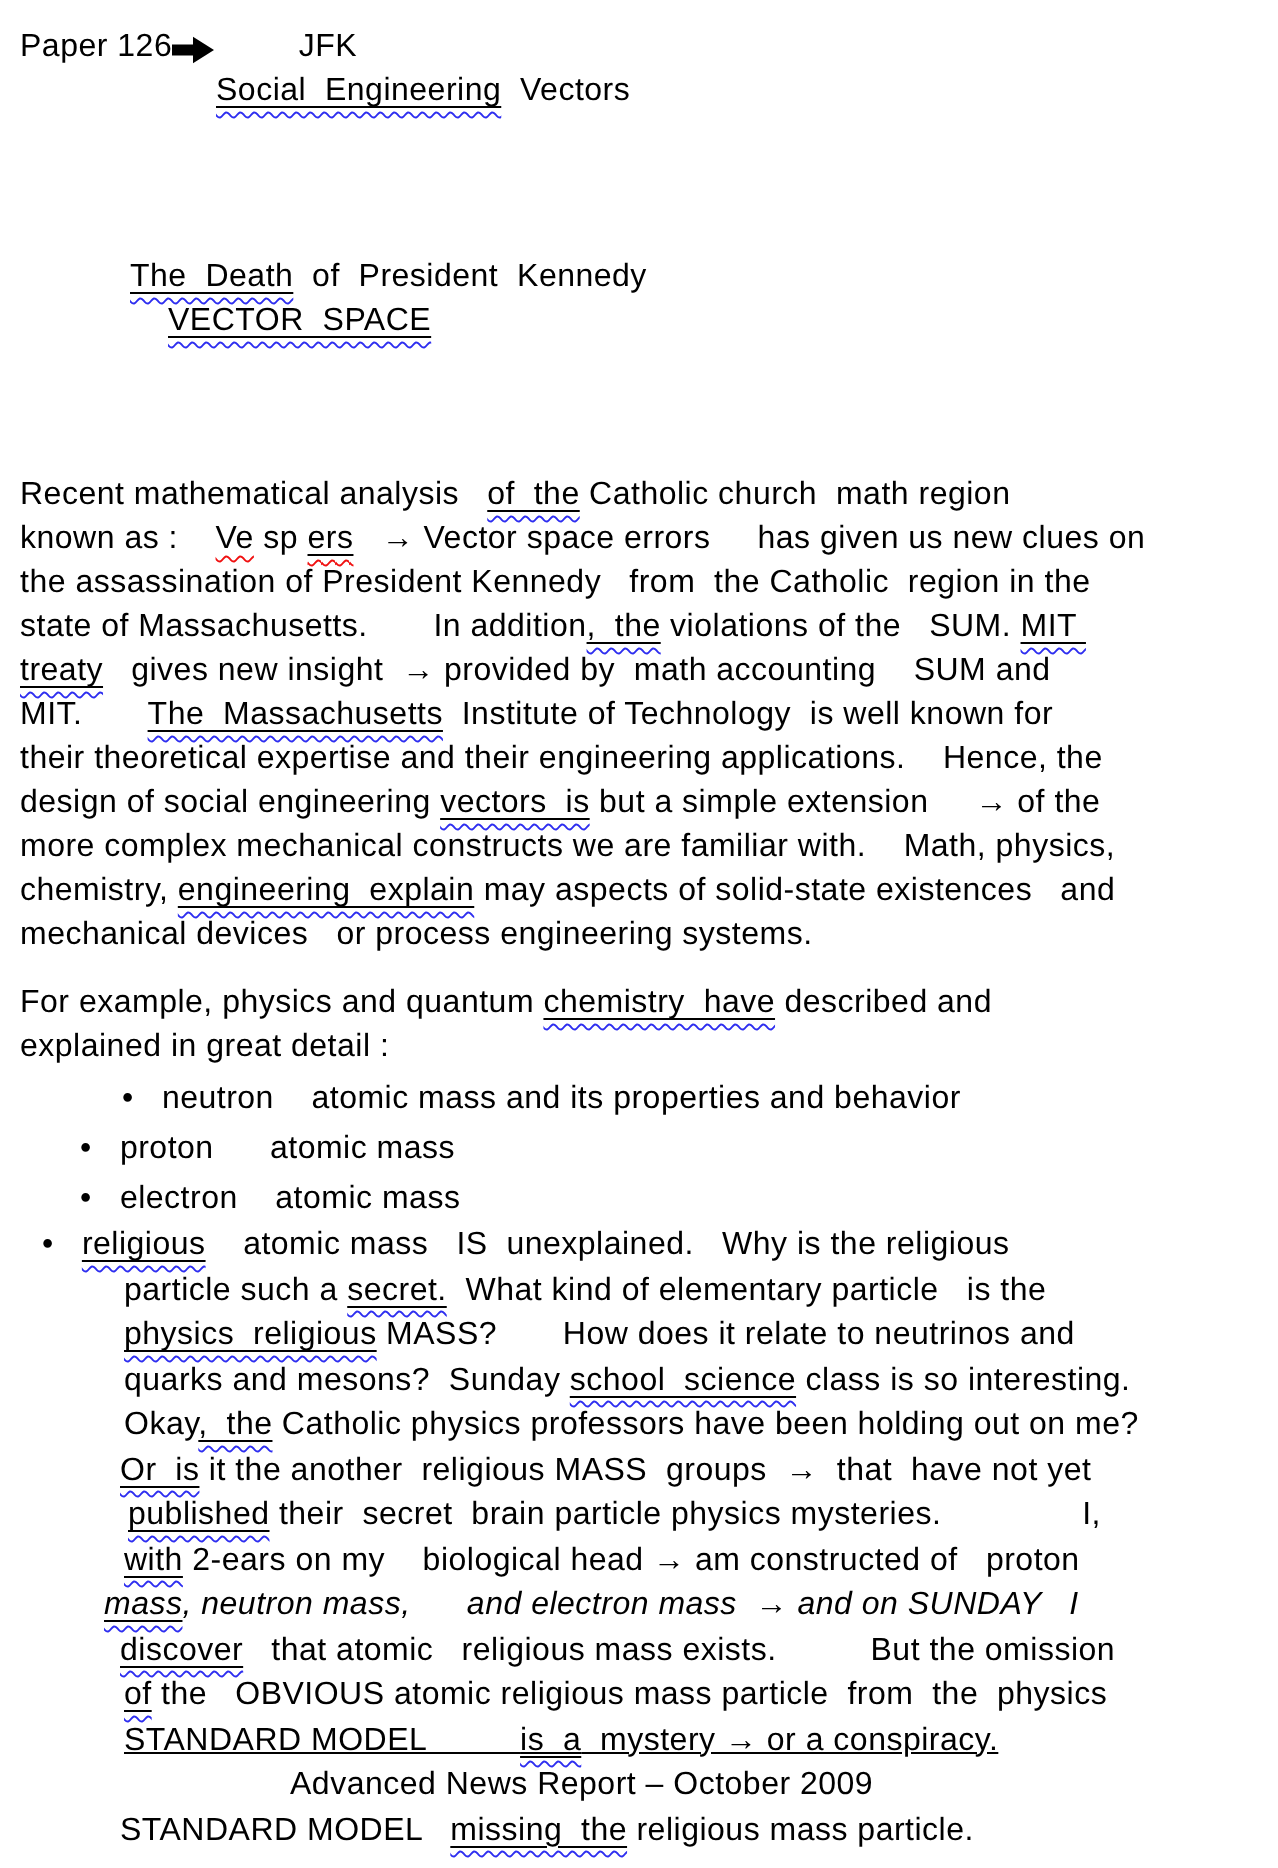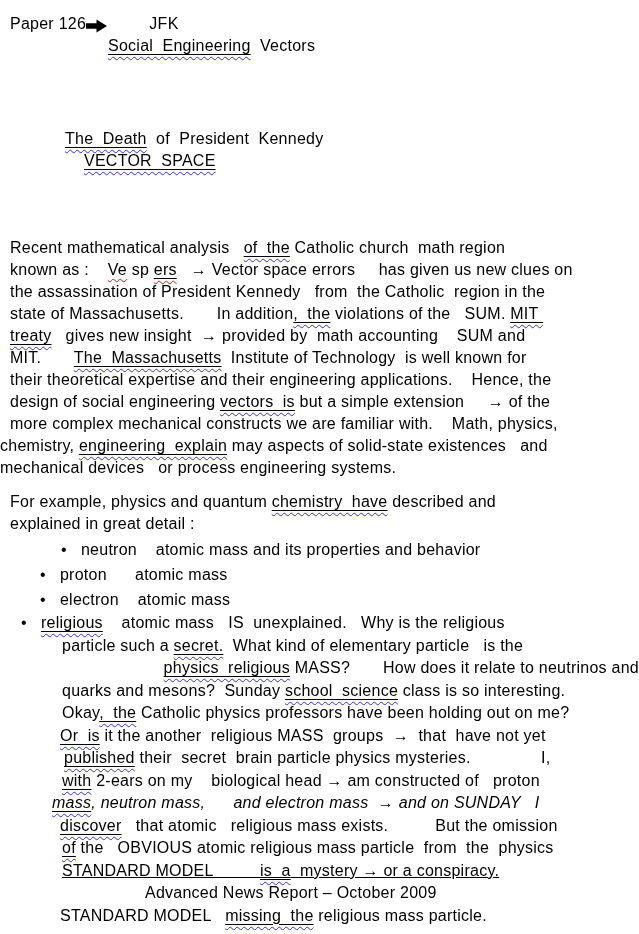--- a/index.html
+++ b/index.html
@@ -73,30 +73,30 @@
       <div class="line" style="padding-left: 84px; height: 22px; line-height: 22px;"><span class="u"><span class="wb">VECTOR  SPACE</span></span></div>
       <div class="line" style="padding-left: 10px; height: 22px; line-height: 22px; margin-top: 65px;"><span>Recent mathematical analysis   </span><span class="u"><span class="wb">of  the</span></span><span> Catholic church  math region</span></div>
       <div class="line" style="padding-left: 10px; height: 22px; line-height: 22px;"><span>known as :    </span><span class="wr solo">Ve</span><span> sp </span><span class="u"><span class="wr">ers</span></span><span>   → Vector space errors     has given us new clues on</span></div>
       <div class="line" style="padding-left: 10px; height: 22px; line-height: 22px;"><span>the assassination of President Kennedy   from  the Catholic  region in the</span></div>
       <div class="line" style="padding-left: 10px; height: 22px; line-height: 22px;"><span>state of Massachusetts.       In addition</span><span class="u"><span class="wb">,  the</span></span><span> violations of the   SUM. </span><span class="u"><span class="wb">MIT </span></span></div>
       <div class="line" style="padding-left: 10px; height: 22px; line-height: 22px;"><span class="u"><span class="wb">treaty</span></span><span>   gives new insight  → provided by  math accounting    SUM and</span></div>
       <div class="line" style="padding-left: 10px; height: 22px; line-height: 22px;"><span>MIT.       </span><span class="u"><span class="wb">The  Massachusetts</span></span><span>  Institute of Technology  is well known for</span></div>
       <div class="line" style="padding-left: 10px; height: 22px; line-height: 22px;"><span>their theoretical expertise and their engineering applications.    Hence, the</span></div>
       <div class="line" style="padding-left: 10px; height: 22px; line-height: 22px;"><span>design of social engineering </span><span class="u"><span class="wb">vectors  is</span></span><span> but a simple extension     → of the</span></div>
       <div class="line" style="padding-left: 10px; height: 22px; line-height: 22px;"><span>more complex mechanical constructs we are familiar with.    Math, physics,</span></div>
-      <div class="line" style="padding-left: 0; height: 22px; line-height: 22px;"><span>chemistry, </span><span class="u"><span class="wb">engineering  explain</span></span><span> may aspects of solid-state existences   and</span></div>
-      <div class="line" style="height: 22px; line-height: 22px;"><span>mechanical devices   or process engineering systems.</span></div>
+      <div class="line" style="padding-left: 10px; height: 22px; line-height: 22px;"><span>chemistry, </span><span class="u"><span class="wb">engineering  explain</span></span><span> may aspects of solid-state existences   and</span></div>
+      <div class="line" style="padding-left: 10px; height: 22px; line-height: 22px;"><span>mechanical devices   or process engineering systems.</span></div>
       <div class="line" style="padding-left: 10px; height: 22px; line-height: 22px; margin-top: 12px;"><span>For example, physics and quantum </span><span class="u"><span class="wb">chemistry  have</span></span><span> described and</span></div>
       <div class="line" style="padding-left: 10px; height: 22px; line-height: 22px;"><span>explained in great detail :</span></div>
       <div class="line" style="padding-left: 40px; height: 25px; line-height: 25px; margin-top: 2px; margin-left: 21px;"><span>•   neutron    atomic mass and its properties and behavior</span></div>
       <div class="line" style="padding-left: 40px; height: 25px; line-height: 25px;"><span>•   proton      atomic mass</span></div>
       <div class="line" style="padding-left: 40px; height: 25px; line-height: 25px;"><span>•   electron    atomic mass</span></div>
       <div class="line" style="padding-left: 21px; height: 22.5px; line-height: 22.5px;"><span>•   </span><span class="u"><span class="wb">religious</span></span><span>    atomic mass   IS  unexplained.   Why is the religious</span></div>
       <div class="line" style="padding-left: 62px; height: 22.5px; line-height: 22.5px;"><span>particle such a </span><span class="u"><span class="wb">secret.</span></span><span>  What kind of elementary particle   is the</span></div>
-      <div class="line" style="padding-left: 62px; height: 22.5px; line-height: 22.5px; text-align: right;"><span class="u"><span class="wb">physics  religious</span></span><span> MASS?       How does it relate to neutrinos and</span></div>
+      <div class="line" style="padding-left: 62px; height: 22.5px; line-height: 22.5px;"><span class="u"><span class="wb">physics  religious</span></span><span> MASS?       How does it relate to neutrinos and</span></div>
       <div class="line" style="padding-left: 62px; height: 22.5px; line-height: 22.5px;"><span>quarks and mesons?  Sunday </span><span class="u"><span class="wb">school  science</span></span><span> class is so interesting.</span></div>
       <div class="line" style="padding-left: 62px; height: 22.5px; line-height: 22.5px;"><span>Okay</span><span class="u"><span class="wb">,  the</span></span><span> Catholic physics professors have been holding out on me?</span></div>
       <div class="line" style="padding-left: 60px; height: 22.5px; line-height: 22.5px;"><span class="u"><span class="wb">Or  is</span></span><span> it the another  religious MASS  groups  →  that  have not yet</span></div>
       <div class="line" style="padding-left: 64px; height: 22.5px; line-height: 22.5px;"><span class="u"><span class="wb">published</span></span><span> their  secret  brain particle physics mysteries.               I,</span></div>
       <div class="line" style="padding-left: 62px; height: 22.5px; line-height: 22.5px;"><span class="u"><span class="wb">with</span></span><span> 2-ears on my    biological head → am constructed of   proton</span></div>
       <div class="line" style="padding-left: 52px; height: 22.5px; line-height: 22.5px; font-style: italic;"><span class="u"><span class="wb">mass</span></span><span>, neutron mass,      and electron mass  → and on SUNDAY   I</span></div>
       <div class="line" style="padding-left: 60px; height: 22.5px; line-height: 22.5px;"><span class="u"><span class="wb">discover</span></span><span>   that atomic   religious mass exists.          But the omission</span></div>
       <div class="line" style="padding-left: 62px; height: 22.5px; line-height: 22.5px;"><span class="u"><span class="wb">of</span></span><span> the   OBVIOUS atomic religious mass particle  from  the  physics</span></div>
       <div class="line" style="padding-left: 62px; height: 22.5px; line-height: 22.5px; text-decoration: underline;"><span>STANDARD MODEL          </span><span class="u"><span class="wb">is  a</span></span><span>  mystery → or a conspiracy.</span></div>
       <div class="line" style="padding-left: 145px; height: 22.5px; line-height: 22.5px;"><span>Advanced News Report – October 2009</span></div>

